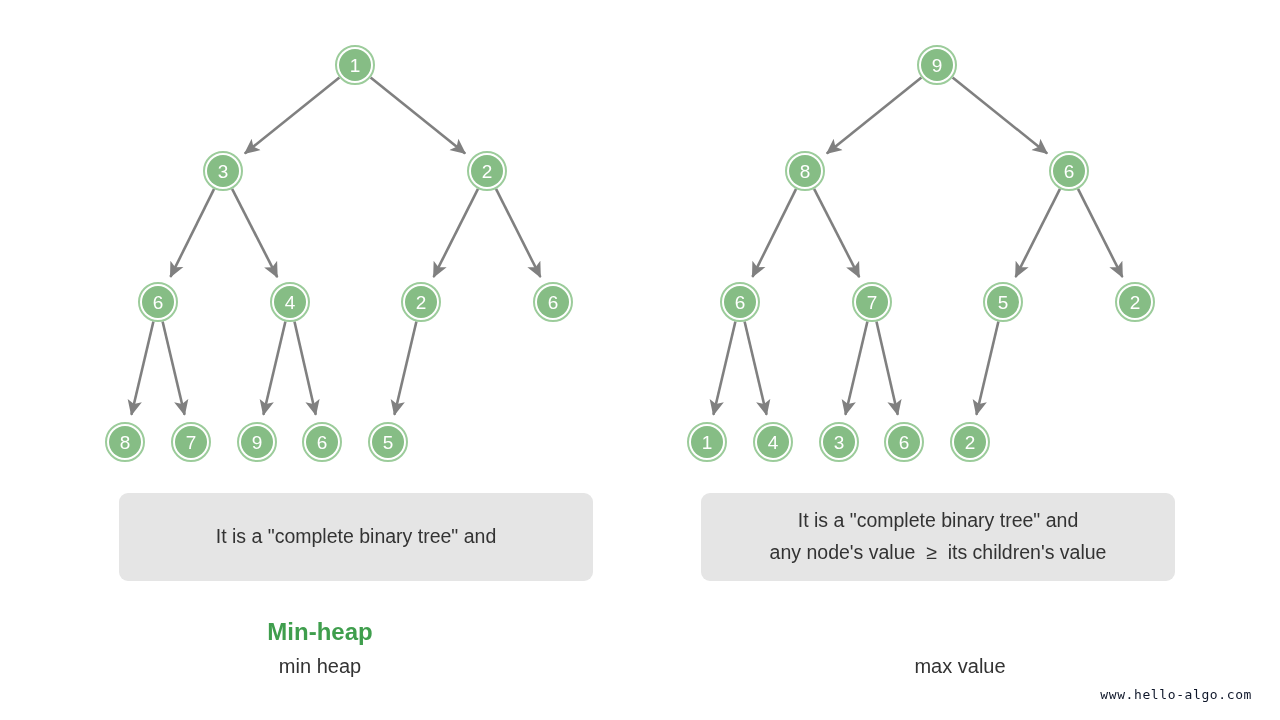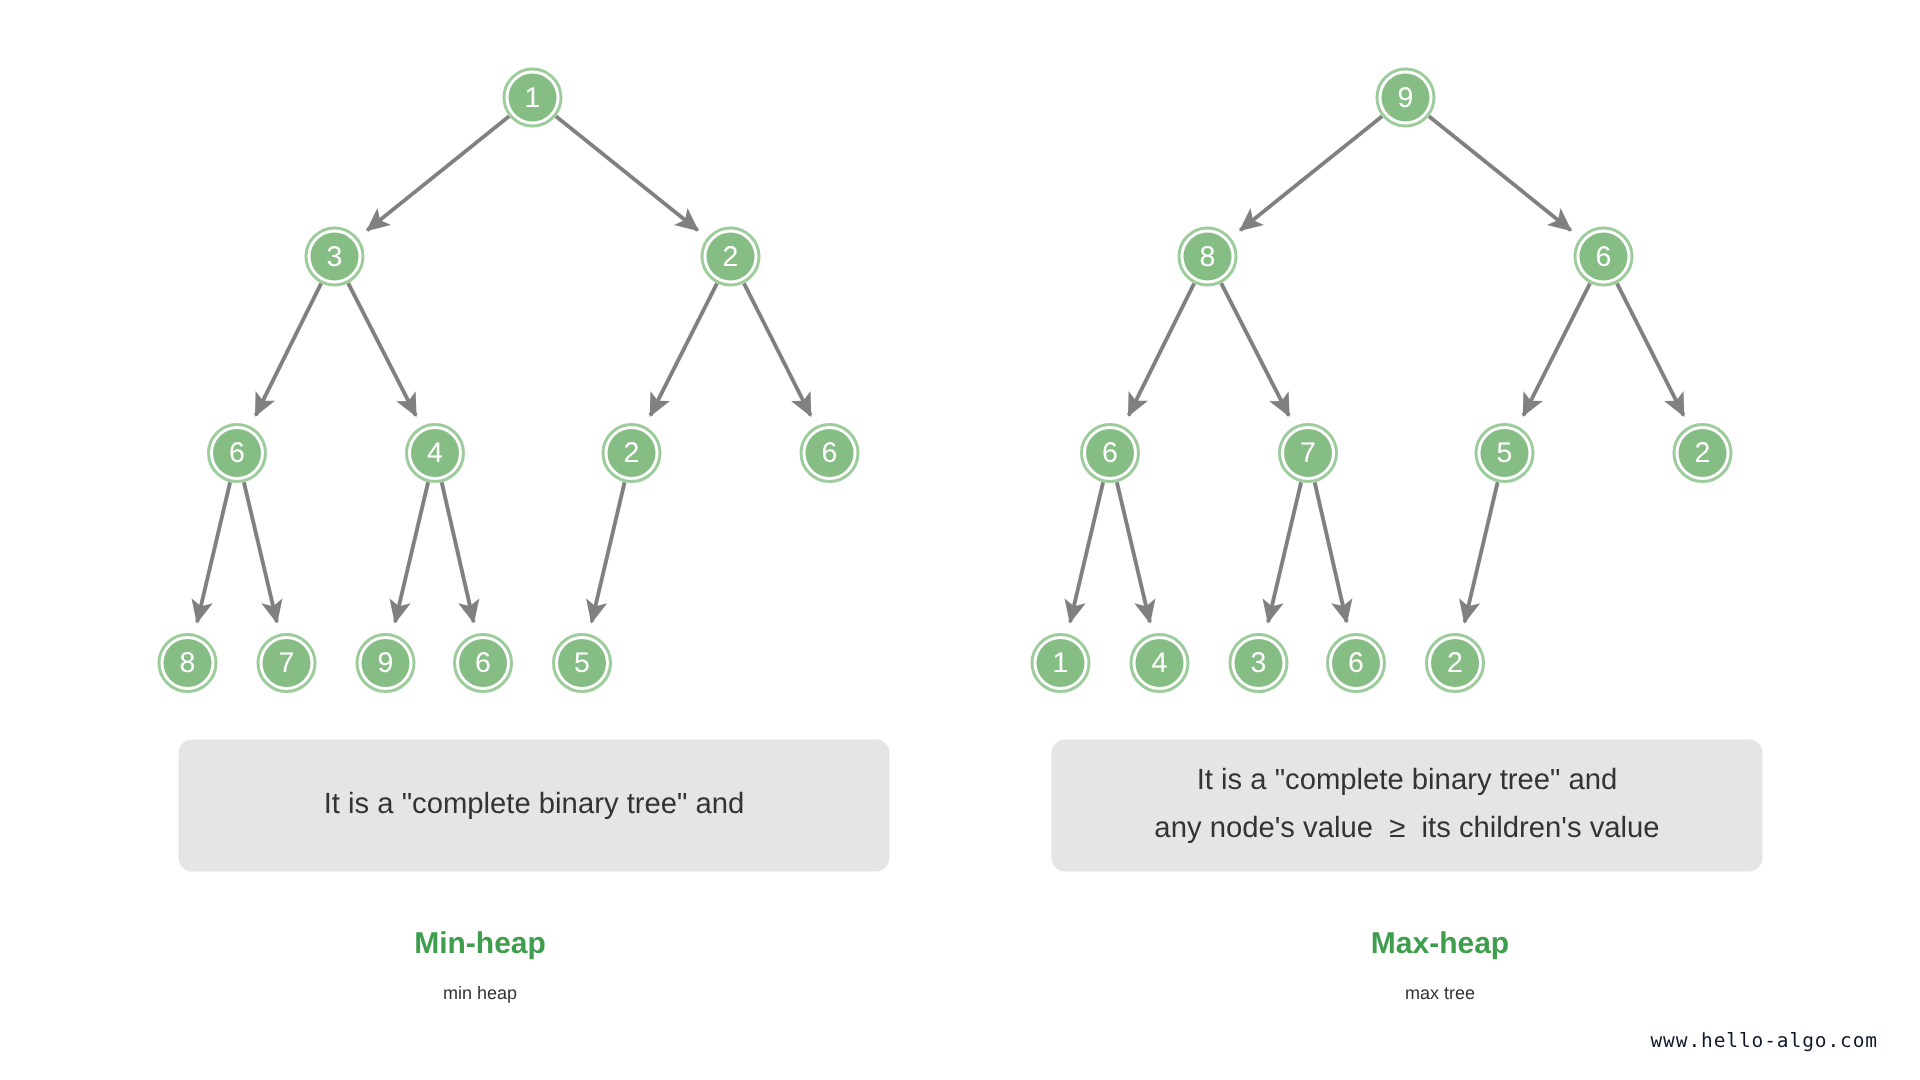--- a/index.html
+++ b/index.html
@@ -78,30 +78,30 @@
     color: #333333;
     line-height: 32px;
     white-space: pre;
   }
 
   .heap-title {
     position: absolute;
     width: 640px;
     text-align: center;
     font-family: "Liberation Sans", sans-serif;
-    font-size: 20px;
+    font-size: 24px;
     font-weight: bold;
     color: #3f9e4d;
   }
   .heap-subtitle {
     position: absolute;
     width: 640px;
     text-align: center;
     font-family: "Liberation Sans", sans-serif;
-    font-size: 12px;
+    font-size: 20px;
     color: #333333;
   }
   #title-min, #title-max { top: 618px; left: 0; }
   #subtitle-min, #subtitle-max { top: 655px; left: 0; }
 
   #watermark {
     position: absolute;
     right: 28px;
     bottom: 18px;
     font-family: "DejaVu Sans Mono", monospace;
@@ -284,22 +284,21 @@
             <text x="264" y="442.5" class="node-label">6</text>
           </g>
           <g>
             <circle cx="330" cy="442" r="19" class="node-outer"></circle>
             <circle cx="330" cy="442" r="16" class="node-inner"></circle>
             <text x="330" y="442.5" class="node-label">2</text>
           </g>
         </g>
       </svg>
 
-    <div class="heap-title" id="title-max">Max-heap</div>
-    <div class="heap-subtitle" id="subtitle-max">max tree</div>
+    <div class="heap-subtitle" id="subtitle-max">max value</div>
   </div>
 
   <div class="caption-box" id="caption-max">
     <div class="caption-line">It is a "complete binary tree" and</div>
     <div class="caption-line">any node's value  ≥  its children's value</div>
   </div>
 
   <div id="watermark">www.hello-algo.com</div>
 </div>
 

